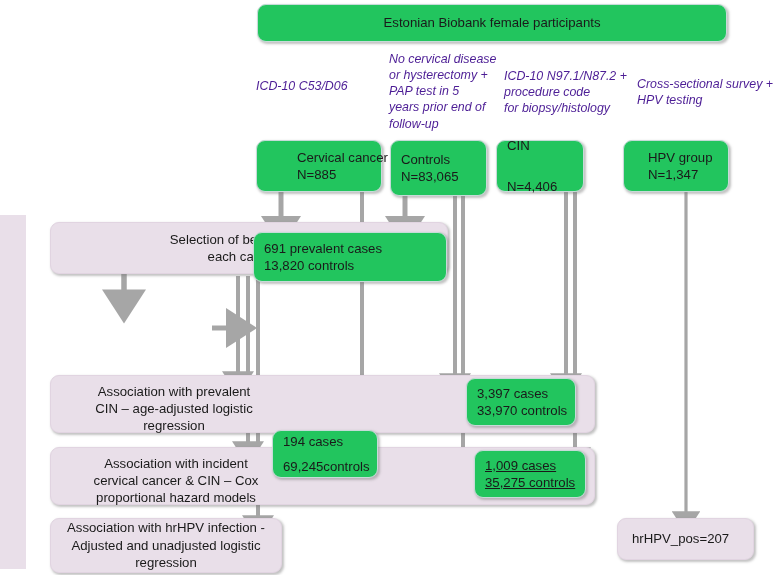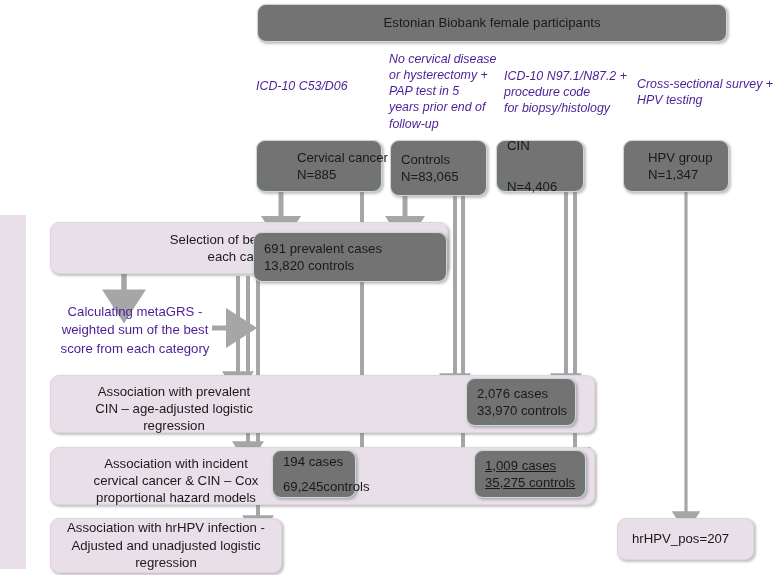--- a/index.html
+++ b/index.html
@@ -31,21 +31,21 @@
     border-radius: 9px;
     display: flex;
     flex-direction: column;
     justify-content: center;
     font-size: 13.2px;
     line-height: 1.32;
     color: #1a1a1a;
     box-shadow: 1.5px 1.5px 2.5px rgba(120,120,120,0.45);
   }
   .box-teal {
-    background: #737373;
+    background: #22c55e;
     border: 1px solid #c6dbd8;
   }
   .box-purple {
     background: #e9dfe9;
     border: 1px solid #e1d4e1;
   }
   .box .line { display: block; white-space: nowrap; }
   .pad-l { padding-left: 10px; padding-right: 8px; }
   .center { text-align: center; align-items: center; }
   .center .line { white-space: normal; }
@@ -171,44 +171,39 @@
   <div class="box box-purple center" style="left:50px; top:222px; width:398px; height:52px;">
     <span class="line">Selection of best PRS from</span>
     <span class="line">each category</span>
   </div>
 
   <div class="box box-teal pad-l" style="left:253px; top:224px; width:194px; height:50px; z-index:3;margin-top:8px;">
     <span class="line">691 prevalent cases</span>
     <span class="line">13,820 controls</span>
   </div>
 
-  <div class="ital-label" style="left:52px; top:303px; width:166px; font-style:normal; font-size:13.2px; line-height:1.40; text-align:center;">
-    <span class="line">Calculating metaGRS -</span>
-    <span class="line">weighted sum of the best</span>
-    <span class="line">score from each category</span>
-  </div>
 
   <div class="box box-purple center" style="left:50px; top:375px; width:545px; height:58px;">
     <span class="line" style="position:absolute; left:0; width:246px; top:7px;">Association with prevalent</span>
     <span class="line" style="position:absolute; left:0; width:246px; top:24px;">CIN – age-adjusted logistic</span>
     <span class="line" style="position:absolute; left:0; width:246px; top:41px;">regression</span>
   </div>
 
   <div class="box box-teal pad-l" style="left:466px; top:378px; width:110px; height:48px; z-index:3;">
-    <span class="line">2,076 cases</span>
+    <span class="line">3,397 cases</span>
     <span class="line">33,970 controls</span>
   </div>
 
   <div class="box box-purple center" style="left:50px; top:447px; width:545px; height:58px;">
     <span class="line" style="position:absolute; left:0; width:250px; top:7px;">Association with incident</span>
     <span class="line" style="position:absolute; left:0; width:250px; top:24px;">cervical cancer &amp; CIN – Cox</span>
     <span class="line" style="position:absolute; left:0; width:250px; top:41px;">proportional hazard models</span>
   </div>
 
-  <div class="box box-teal pad-l" style="left:272px; top:450px; width:84px; height:48px; z-index:3;gap:8px;">
+  <div class="box box-teal pad-l" style="left:272px; top:430px; width:106px; height:48px; z-index:3;gap:8px;">
     <span class="line">194 cases</span>
     <span class="line">69,245controls</span>
   </div>
 
   <div class="box box-teal pad-l" style="left:474px; top:450px; width:112px; height:48px; z-index:3;text-decoration:underline;">
     <span class="line">1,009 cases</span>
     <span class="line">35,275 controls</span>
   </div>
 
   <div class="box box-purple center" style="left:50px; top:518px; width:232px; height:55px;">

